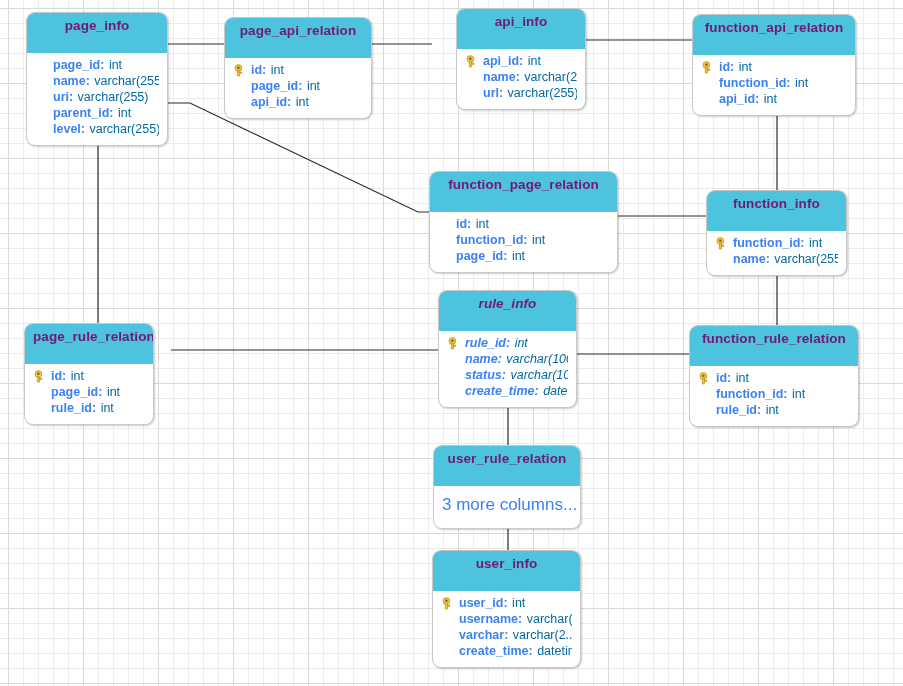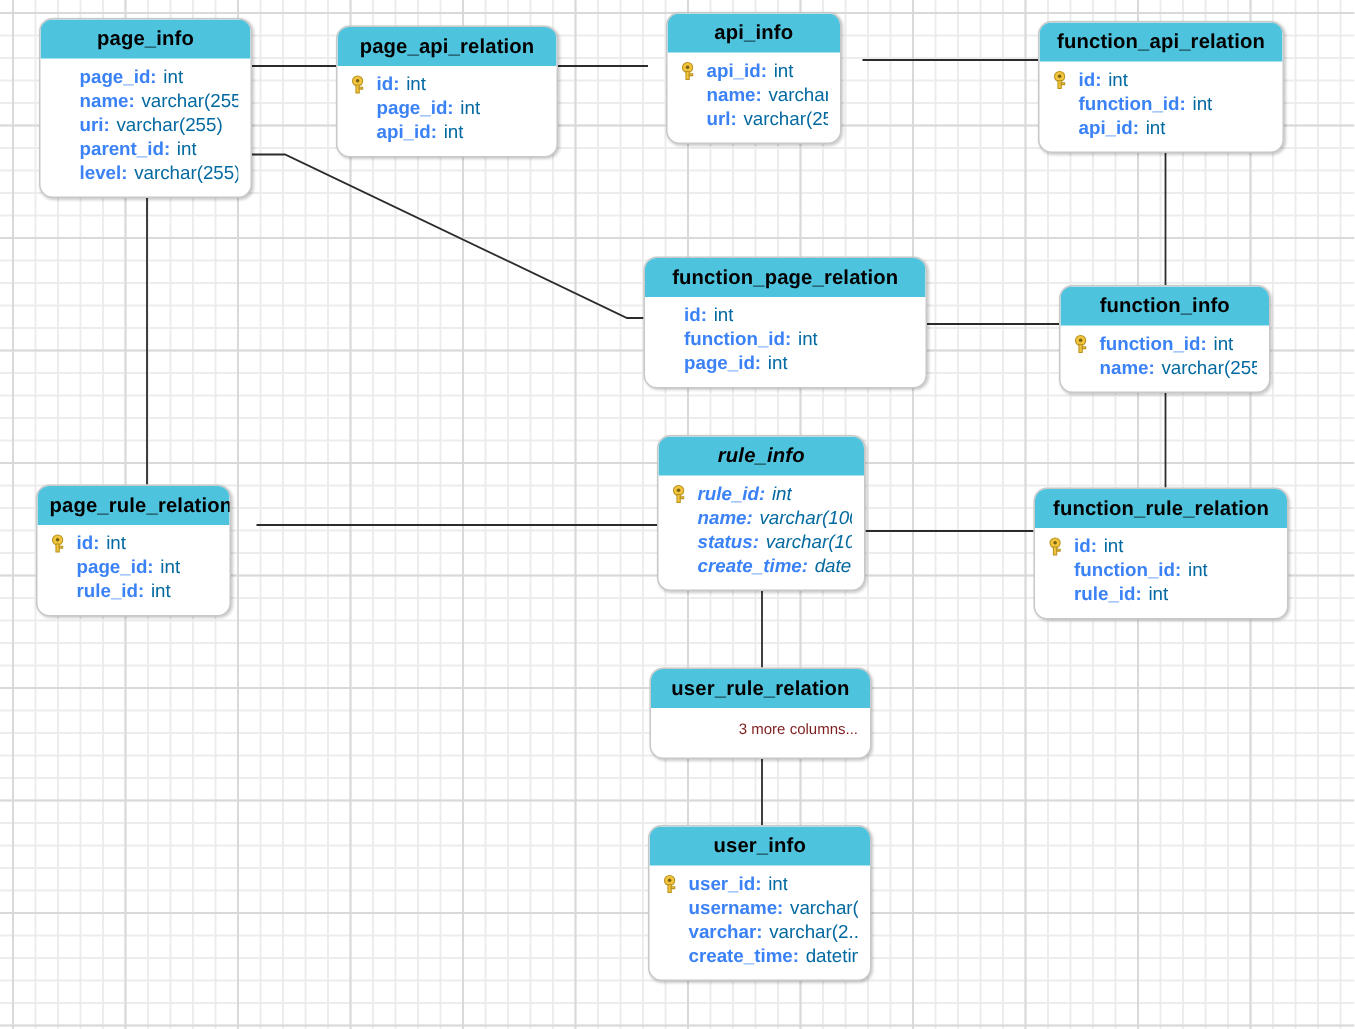--- a/index.html
+++ b/index.html
@@ -36,25 +36,25 @@
     position: absolute;
     box-sizing: border-box;
     background: #ffffff;
     border: 1px solid #c8c8c8;
     border-radius: 9px;
     box-shadow: 1px 1px 2px rgba(0,0,0,0.20);
     overflow: hidden;
   }
   .entity-header {
     background: #4ec3dd;
-    color: #000000;
+    color: #701a75;
     font-weight: bold;
     font-size: 13.5px;
     text-align: center;
-    padding: 5px 8px 6px 8px;
+    padding: 5px 8px 20px 8px;
     letter-spacing: 0.1px;
     white-space: nowrap;
   }
   .entity-body {
     padding: 4px 8px 8px 8px;
   }
   .col-row {
     display: flex;
     align-items: center;
     height: 16px;
@@ -75,22 +75,22 @@
     font-weight: bold;
   }
   .col-type {
     font-size: 12.5px;
     color: #0369a1;
     margin-left: 1px;
     overflow: hidden;
     text-overflow: clip;
   }
   .more-cols {
-    font-size: 10px;
-    color: #7f1d1d;
+    font-size: 17px;
+    color: #3b82f6;
     text-align: right;
     padding: 5px 0 5px 0;
     white-space: nowrap;
   }
 </style>
 </head>
 <body>
 
 <div id="canvas">
   <svg id="links" width="903" height="686" viewBox="0 0 903 686">
@@ -160,21 +160,21 @@
             <span class="col-name">page_id:</span>
             <span class="col-type">&nbsp;int</span>
           </div>
           <div class="col-row">
             <span class="key-slot"></span>
             <span class="col-name">api_id:</span>
             <span class="col-type">&nbsp;int</span>
           </div>
         </div>
       </div>
-      <div class="entity" style="left: 444px; top: 8px; width: 117px;">
+      <div class="entity" style="left: 456px; top: 8px; width: 130px;">
         <div class="entity-header">api_info</div>
         <div class="entity-body">
           <div class="col-row">
             <span class="key-slot">
               <svg width="13" height="13" viewBox="0 0 13 13">
                 <g fill="#f2c43d" stroke="#b8921f" stroke-width="0.7">
                   <circle cx="5.4" cy="4.0" r="3.4"></circle>
                   <path d="M4.3 6.6 h2.2 v5.4 h-2.2 z"></path>
                   <path d="M6.5 8.1 h2.3 v1.3 h-2.3 z"></path>
                 </g>

